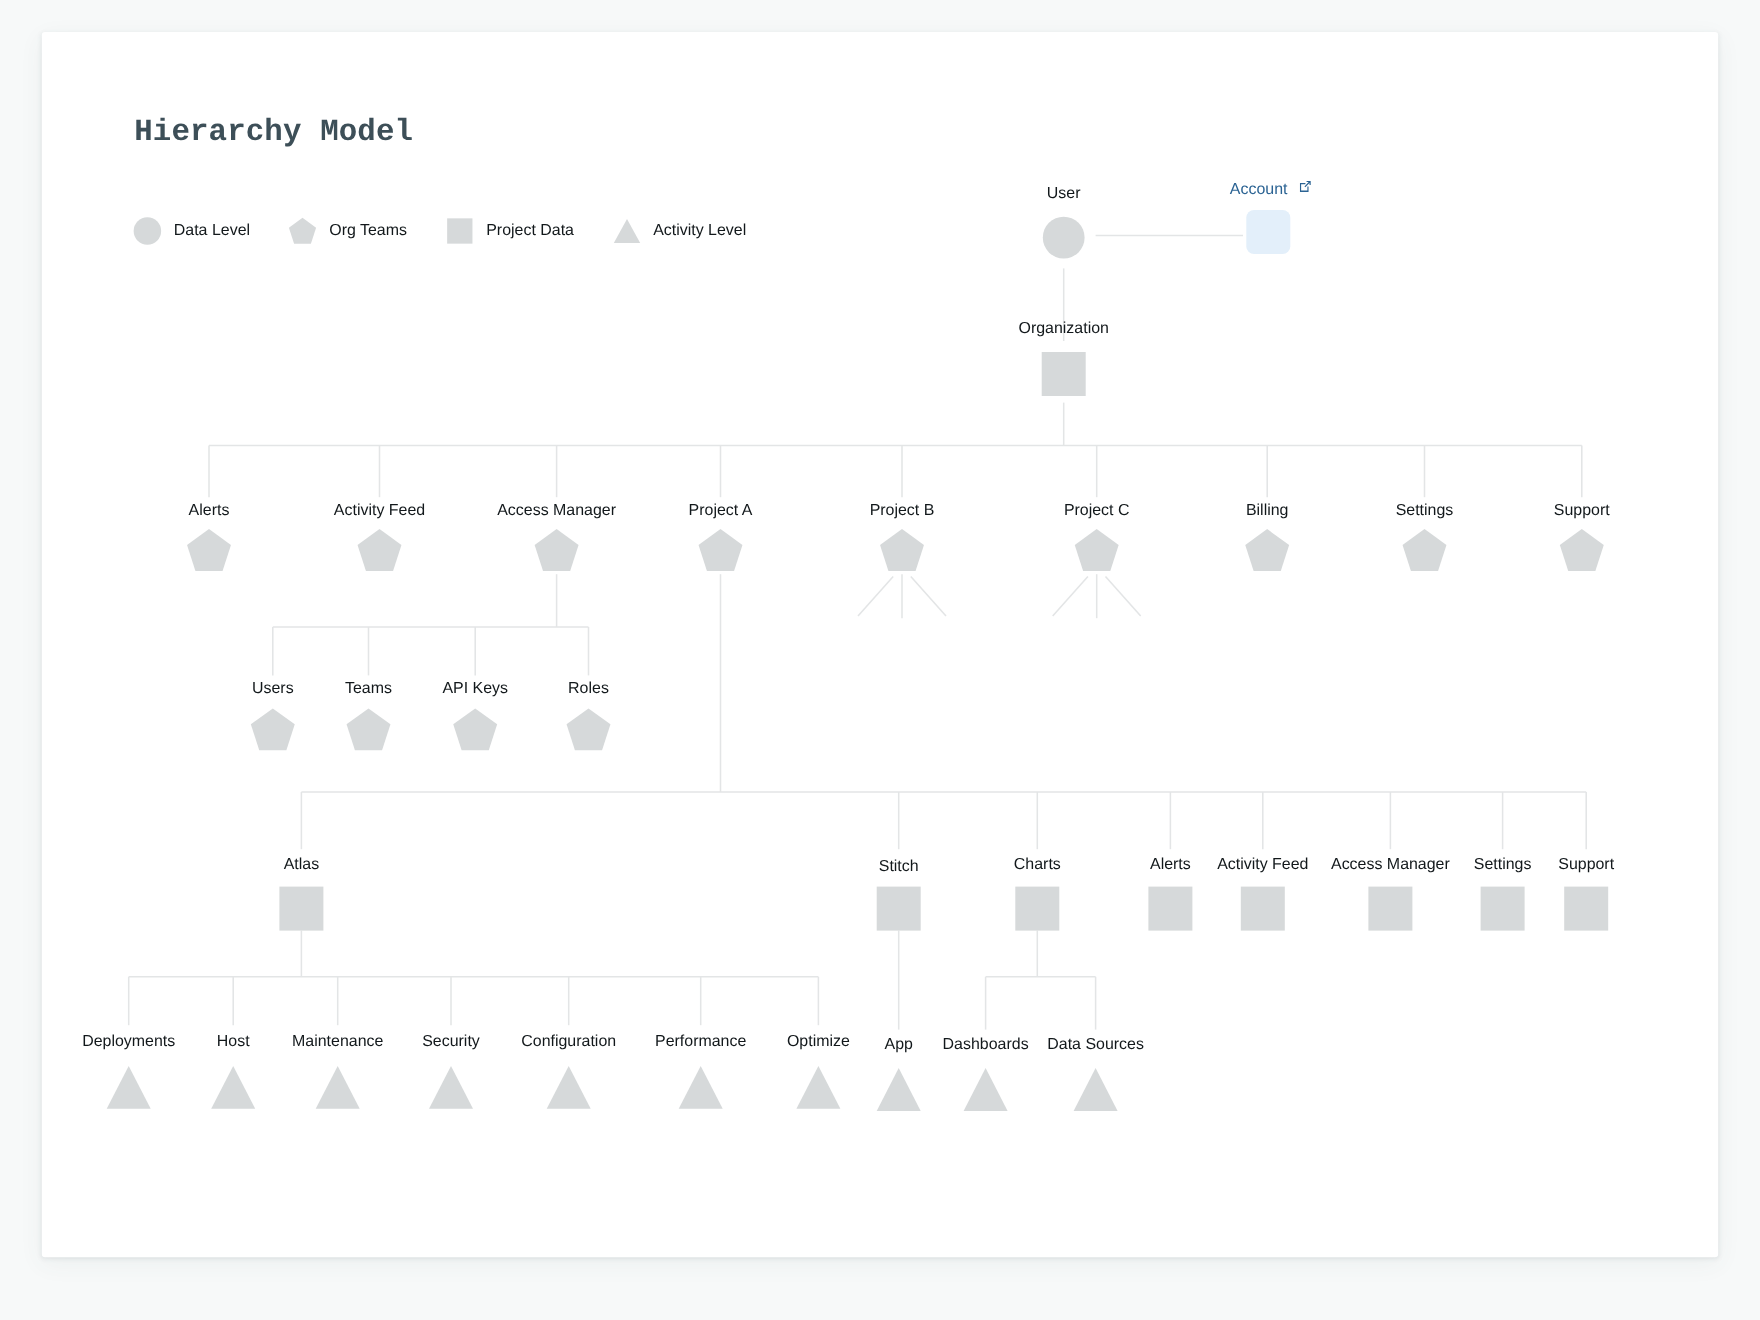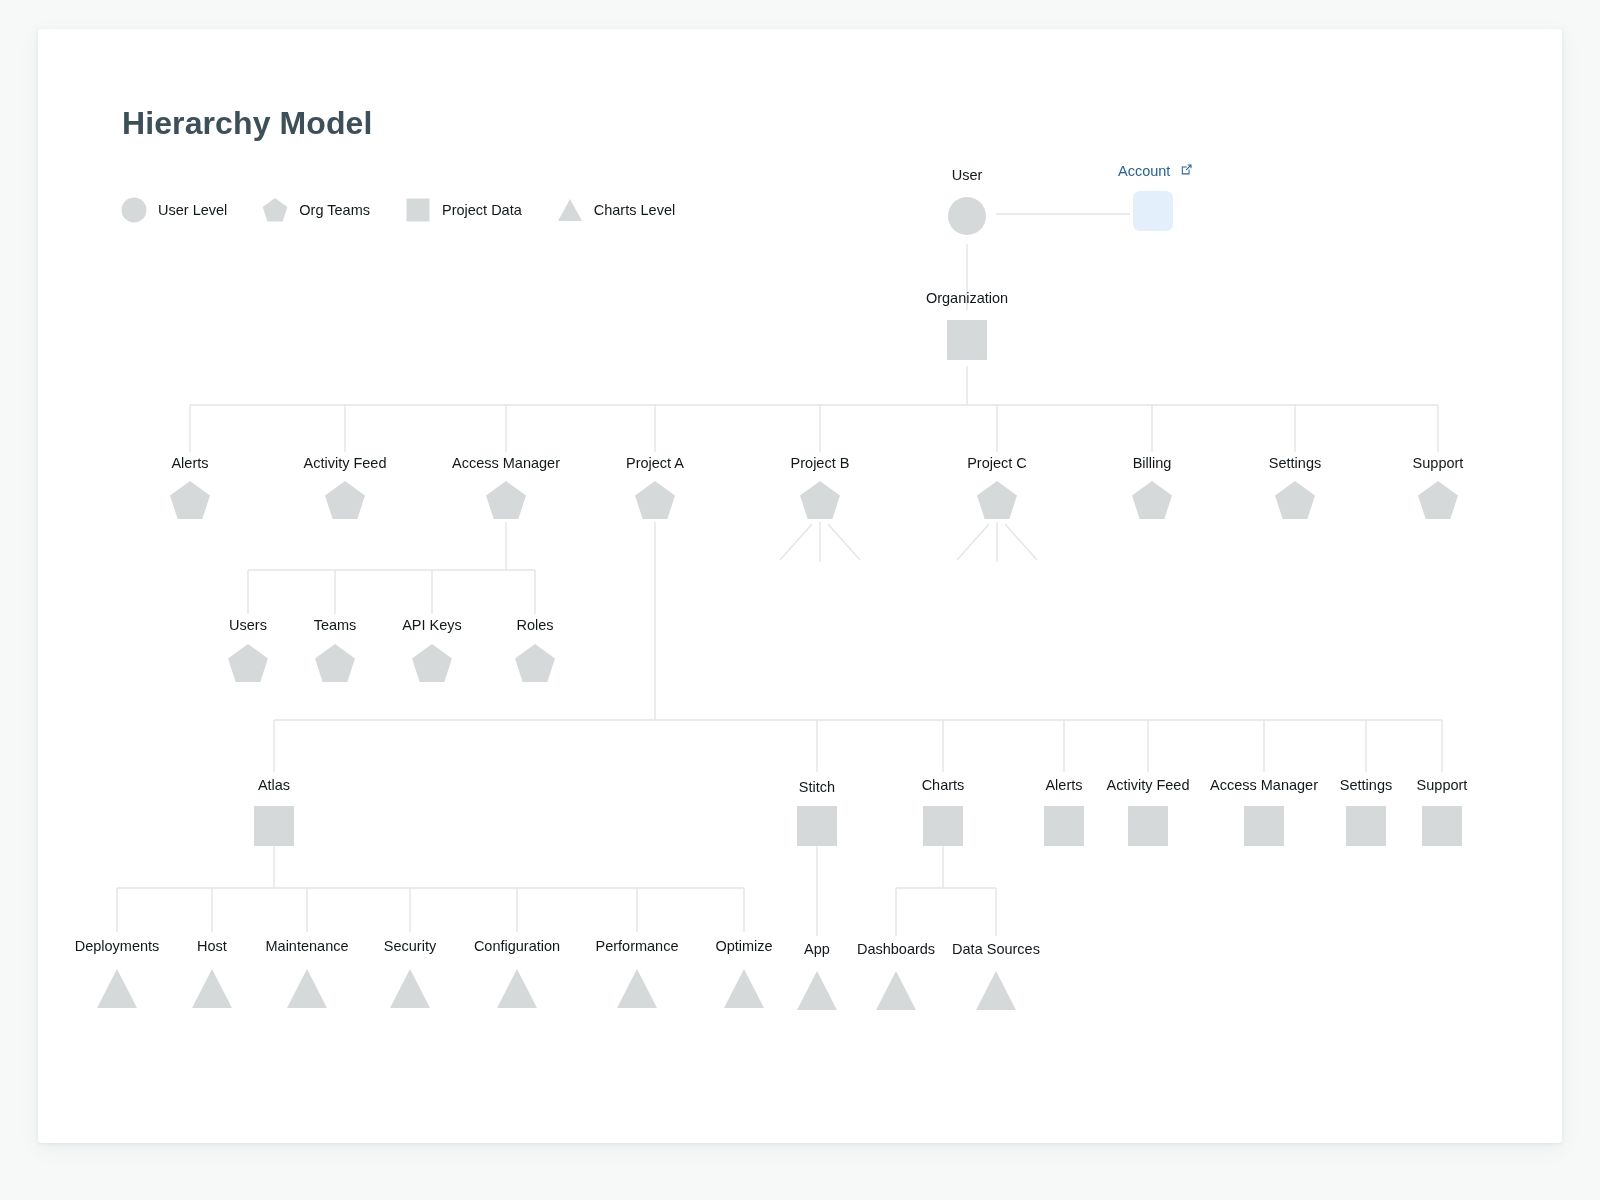--- a/index.html
+++ b/index.html
@@ -23,24 +23,25 @@
     width: 1524px;
     height: 1114px;
     background: #ffffff;
     border-radius: 3px;
     box-shadow: 0 1px 4px rgba(60,80,90,0.10), 0 6px 22px rgba(60,80,90,0.06);
   }
   .page-title {
     position: absolute;
     left: 122px;
     top: 105px;
-    font-size: 32px;
+    font-size: 28px;
     font-weight: bold;
     color: #3d4f58;
     letter-spacing: 0.1px;
+    font-family: Liberation Mono, monospace;
   }
   .legend {
     position: absolute;
     left: 120px;
     top: 196px;
     display: flex;
     align-items: center;
     gap: 0px;
   }
   .legend-item {
@@ -97,21 +98,21 @@
 
   <div class="page-title">Hierarchy Model</div>
 
   <div class="legend" id="legend">
       <div class="legend-item">
         <span>
           <svg width="28" height="28" viewBox="0 0 28 28" class="lg-swatch">
             <circle cx="14" cy="14" r="12.5" fill="#d6d9da"></circle>
           </svg>
         </span>
-        <span class="legend-label">User Level</span>
+        <span class="legend-label">Data Level</span>
       </div>
       <div class="legend-item">
         <span>
           <svg width="28" height="28" viewBox="0 0 28 28" class="lg-swatch">
             <polygon points="14.00,2.00 26.36,10.98 21.64,25.52 6.36,25.52 1.64,10.98" fill="#d6d9da"></polygon>
           </svg>
         </span>
         <span class="legend-label">Org Teams</span>
       </div>
       <div class="legend-item">
@@ -121,21 +122,21 @@
           </svg>
         </span>
         <span class="legend-label">Project Data</span>
       </div>
       <div class="legend-item">
         <span>
           <svg width="28" height="28" viewBox="0 0 28 28" class="lg-swatch">
             <polygon points="14,3 26,25 2,25" fill="#d6d9da"></polygon>
           </svg>
         </span>
-        <span class="legend-label">Charts Level</span>
+        <span class="legend-label">Activity Level</span>
       </div>
     </div>
 
   <a class="account-link" href="#">
     <span>Account</span>
     <span class="ext">
       <svg width="13" height="13" viewBox="0 0 16 16">
         <path d="M2.2 4.2h6.1v1.3H3.5v7.0h7.0V8.0h1.3v6.1H2.2z" fill="#2b6393"></path>
         <path d="M9.6 1.8h4.6v4.6h-1.3V4.05L8.15 8.9l-0.92-0.92 4.72-4.85H9.6z" fill="#2b6393"></path>
       </svg>

